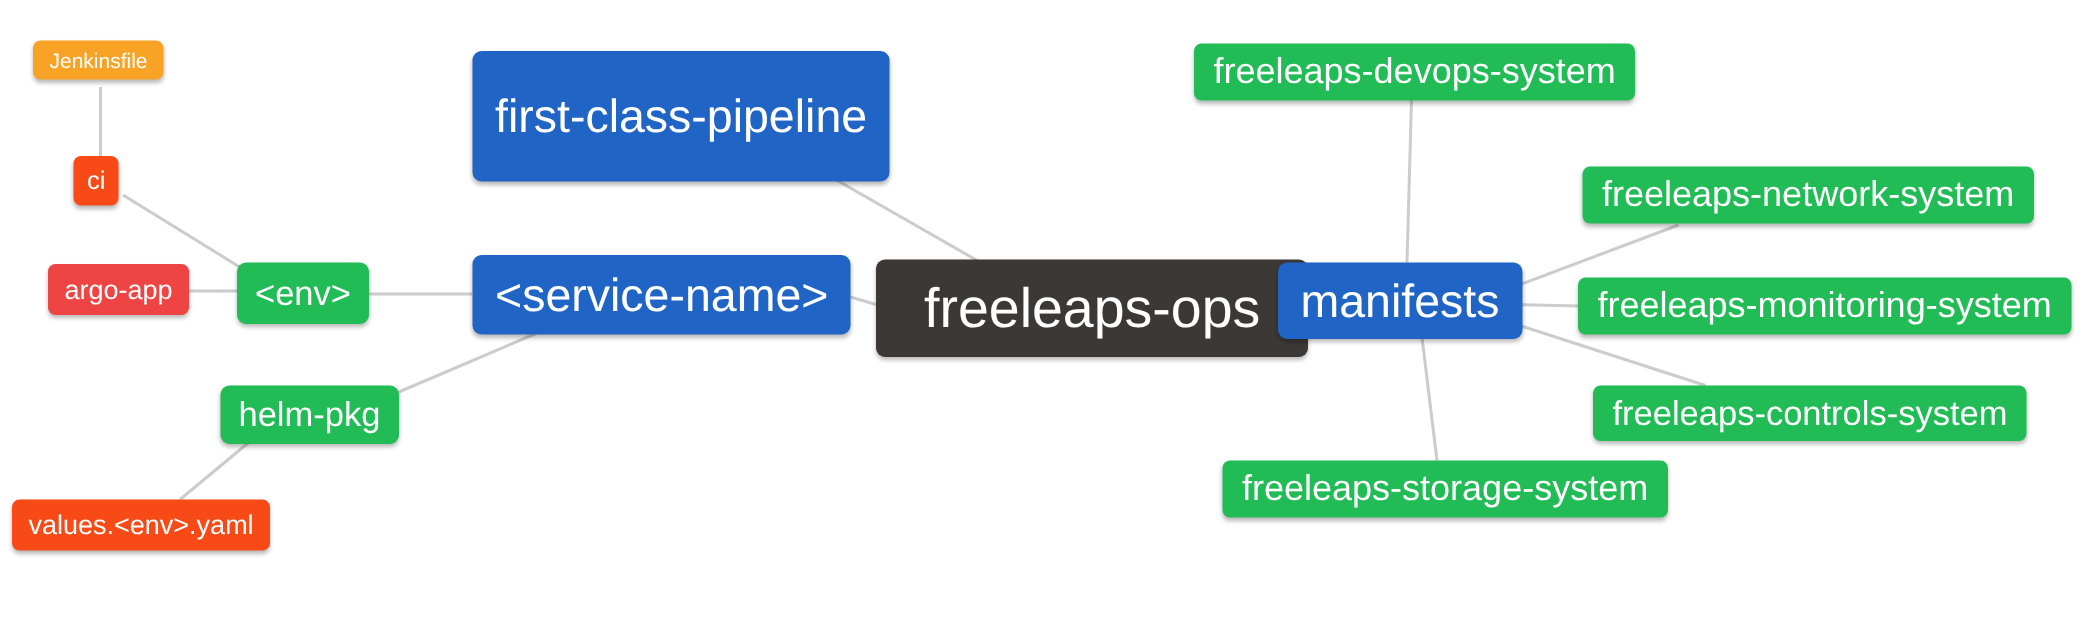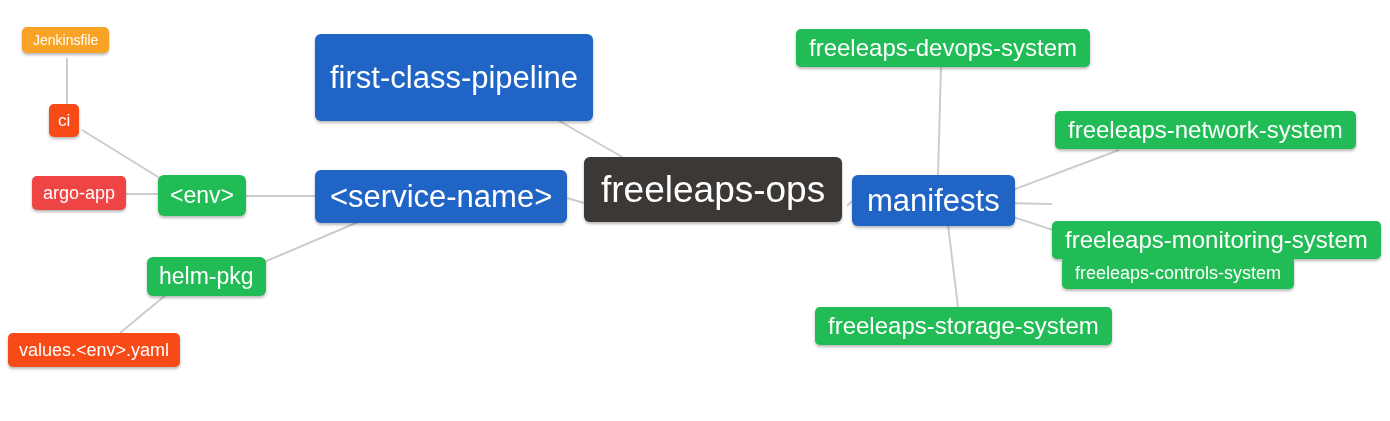--- a/index.html
+++ b/index.html
@@ -41,26 +41,26 @@
   }
   
   #n-jenkinsfile          { left: 22px;   top: 27px;  font-size: 14px; padding: 6px 11px; }
   #n-ci                   { left: 49px;   top: 104px; font-size: 17px; padding: 8px 9px;  }
   #n-argo-app             { left: 32px;   top: 176px; font-size: 18px; padding: 8px 11px; }
   #n-env                  { left: 158px;  top: 175px; font-size: 23px; padding: 9px 12px; border-radius: 6px; }
   #n-helm-pkg             { left: 147px;  top: 257px; font-size: 23px; padding: 8px 12px; border-radius: 6px; }
   #n-values-env-yaml      { left: 8px;    top: 333px; font-size: 18px; padding: 8px 11px; }
   #n-first-class-pipeline { left: 315px;  top: 34px;  font-size: 31px; padding: 28px 15px; border-radius: 6px; }
   #n-service-name         { left: 315px;  top: 170px; font-size: 31px; padding: 11px 15px; border-radius: 6px; }
-  #n-freeleaps-ops        { left: 584px;  top: 157px; font-size: 37px; padding: 14px 17px; border-radius: 6px; }
+  #n-freeleaps-ops        { left: 584px;  top: 173px; font-size: 37px; padding: 14px 32px; border-radius: 6px; }
   #n-manifests            { left: 852px;  top: 175px; font-size: 31px; padding: 10px 15px; border-radius: 6px; }
   #n-devops-system        { left: 796px;  top: 29px;  font-size: 24px; padding: 7px 13px; }
   #n-network-system       { left: 1055px; top: 111px; font-size: 24px; padding: 7px 13px; }
-  #n-monitoring-system    { left: 1052px; top: 185px; font-size: 24px; padding: 7px 13px; margin-top: 36px; }
-  #n-controls-system      { left: 1062px; top: 257px; font-size: 18px; padding: 7px 13px; }
+  #n-monitoring-system    { left: 1052px; top: 185px; font-size: 24px; padding: 7px 13px; }
+  #n-controls-system      { left: 1062px; top: 257px; font-size: 23px; padding: 7px 13px; }
   #n-storage-system       { left: 815px;  top: 307px; font-size: 24px; padding: 7px 13px; }
 </style>
 </head>
 <body>
 
 <div id="mindmap" style="background-color: rgb(255, 255, 255);">
 
   <svg id="edge-layer" viewBox="0 0 1390 421" xmlns="http://www.w3.org/2000/svg">
     <line x1="67" y1="58" x2="67" y2="104"></line>
     <line x1="82" y1="130" x2="163" y2="180"></line>

